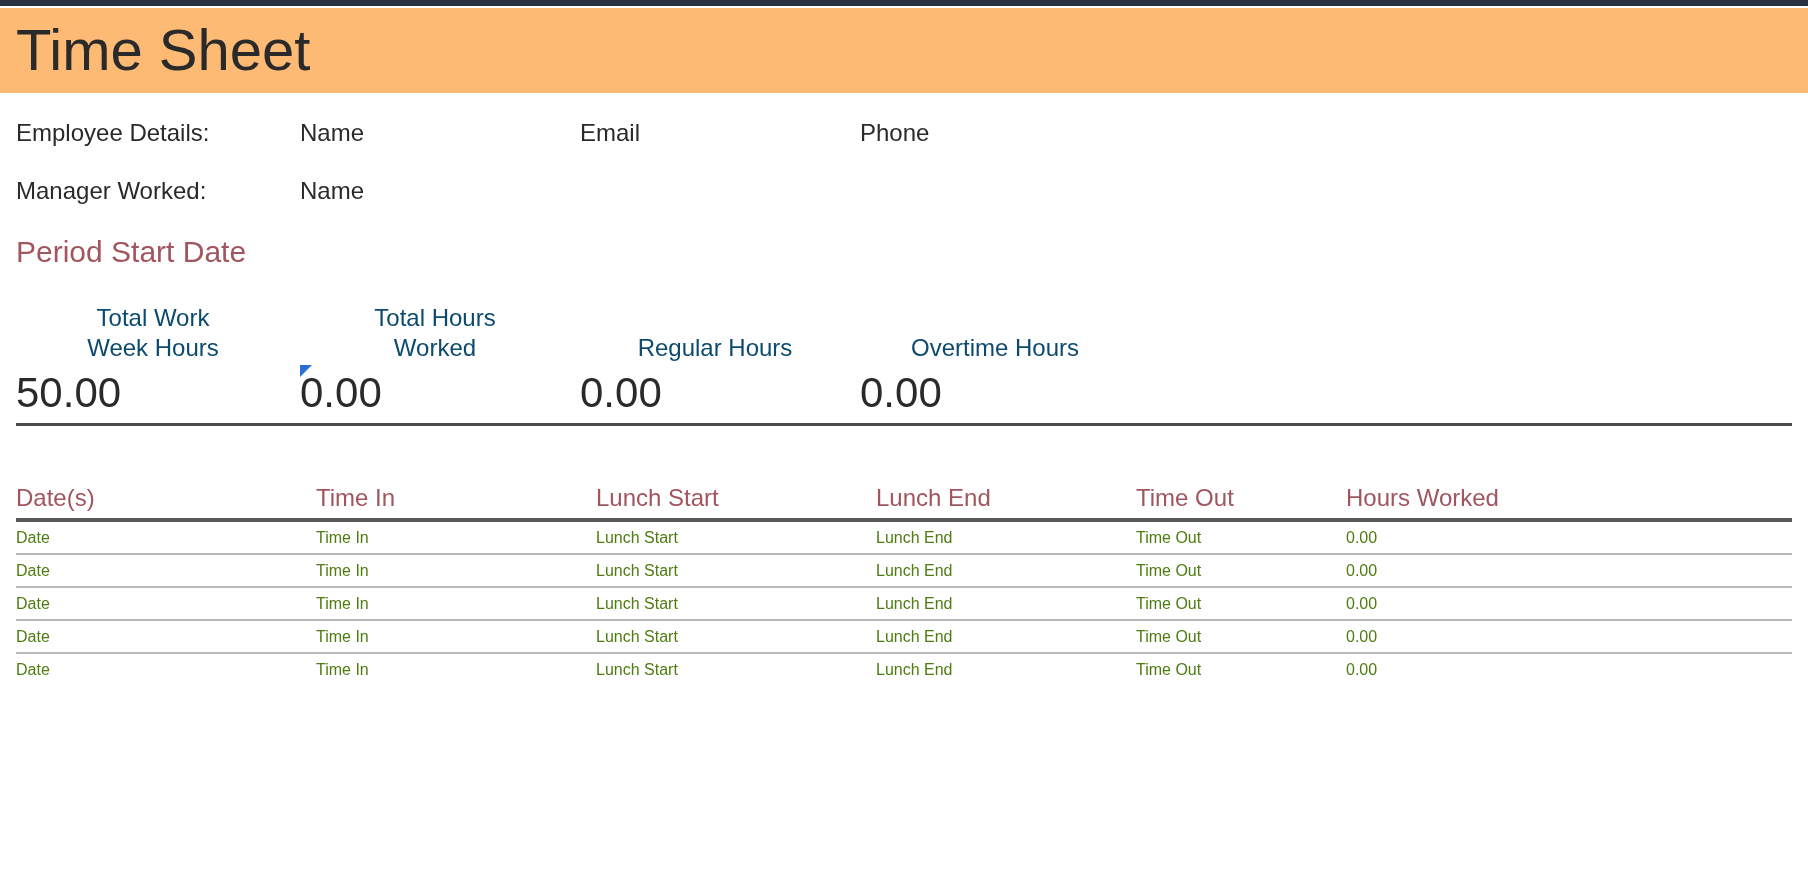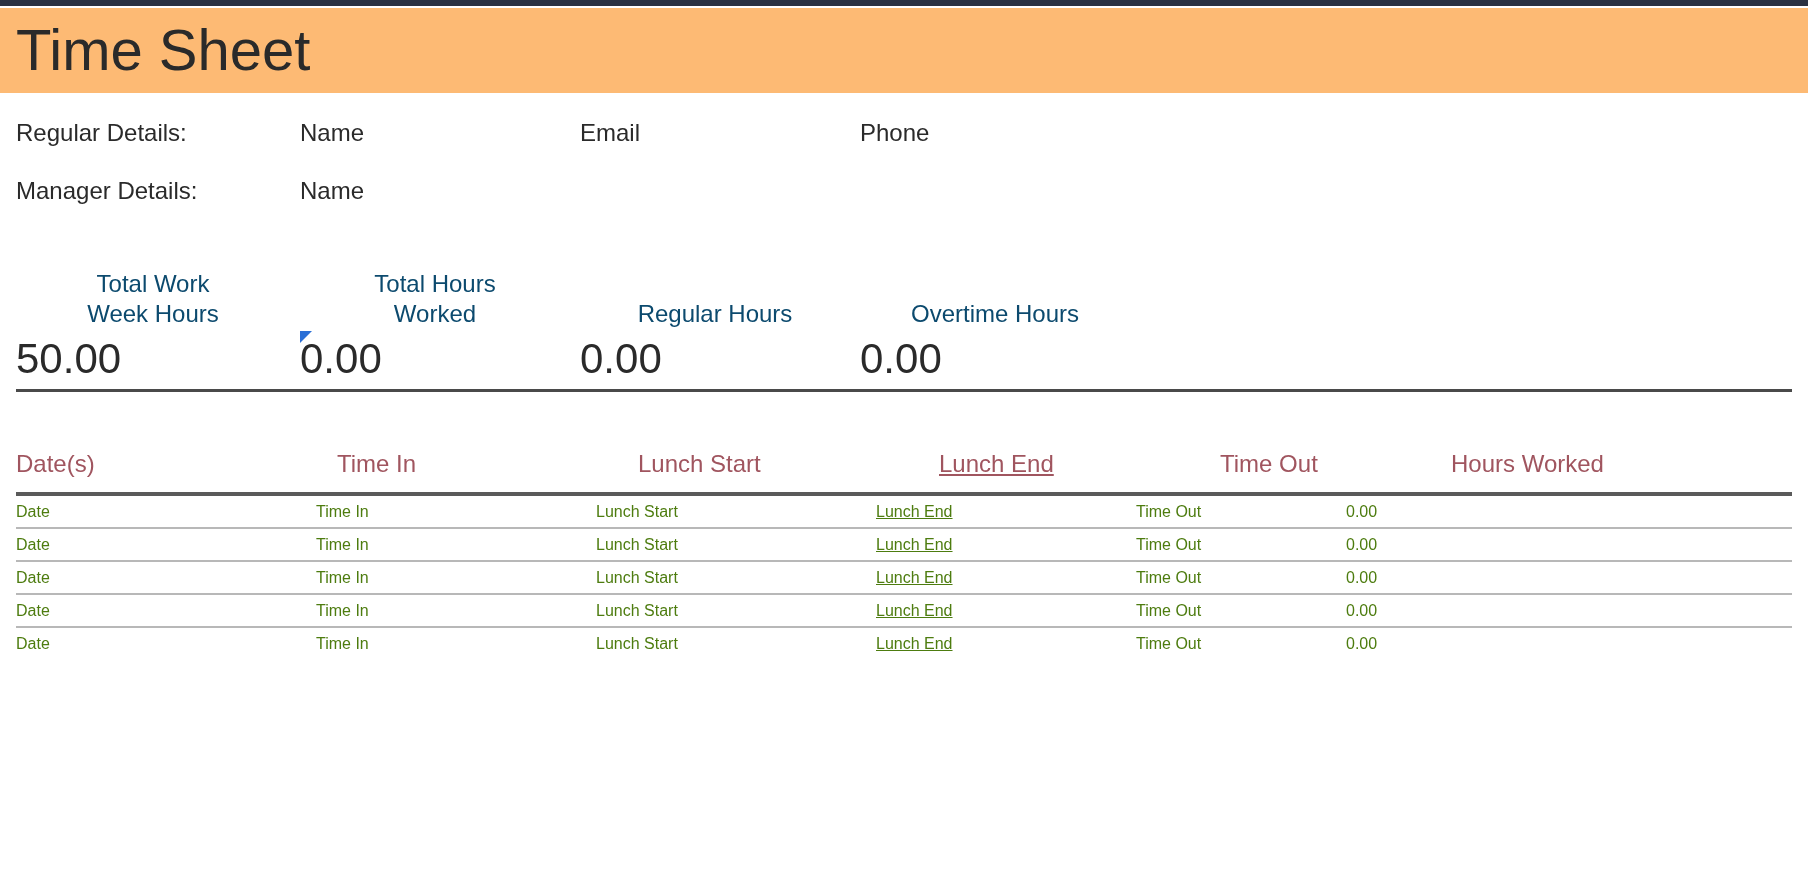--- a/index.html
+++ b/index.html
@@ -71,61 +71,61 @@
     width: 0; height: 0;
     border-left: 12px solid #2a6fd6;
     border-bottom: 12px solid transparent;
   }
   .table-wrap { }
   .thead {
     display: flex;
     font-size: 24px;
     color: #a0555f;
     border-bottom: 4px solid #5a5a5a;
-    padding-bottom: 14px;
-    gap: 21px;
+    padding-bottom: 6px;
   }
   .trow {
     display: flex;
     font-size: 16px;
     color: #4d7c0f;
     border-bottom: 2px solid #b8b8b8;
     padding: 7px 0 6px 0;
   }
   .tc1 { width: 300px; }
   .tc2 { width: 280px; }
   .tc3 { width: 280px; }
-  .tc4 { width: 260px; text-decoration: underline; }
+  .tc4 { width: 260px; }
   .tc5 { width: 210px; }
   .tc6 { width: 220px; }
 </style>
 </head>
 <body>
 
 <div class="top-bar"></div>
 
 <div class="title-band">
   <h1>Time Sheet</h1>
 </div>
 
 <div class="content">
 
   <div class="details-row">
-    <div class="col-a">Regular Details:</div>
+    <div class="col-a">Employee Details:</div>
     <div class="col-b">Name</div>
     <div class="col-c">Email</div>
     <div class="col-d">Phone</div>
   </div>
 
   <div class="details-row">
-    <div class="col-a">Manager Details:</div>
+    <div class="col-a">Manager Worked:</div>
     <div class="col-b">Name</div>
   </div>
 
   <div class="period-row">
+    <div class="col-a">Period Start Date</div>
   </div>
 
   <div class="summary-block">
     <div class="summary-labels">
       <div class="col-a">
         <span class="label-wrap">Total Work<br>Week Hours</span>
       </div>
       <div class="col-b">
         <span class="label-wrap">Total Hours<br>Worked</span>
       </div>

